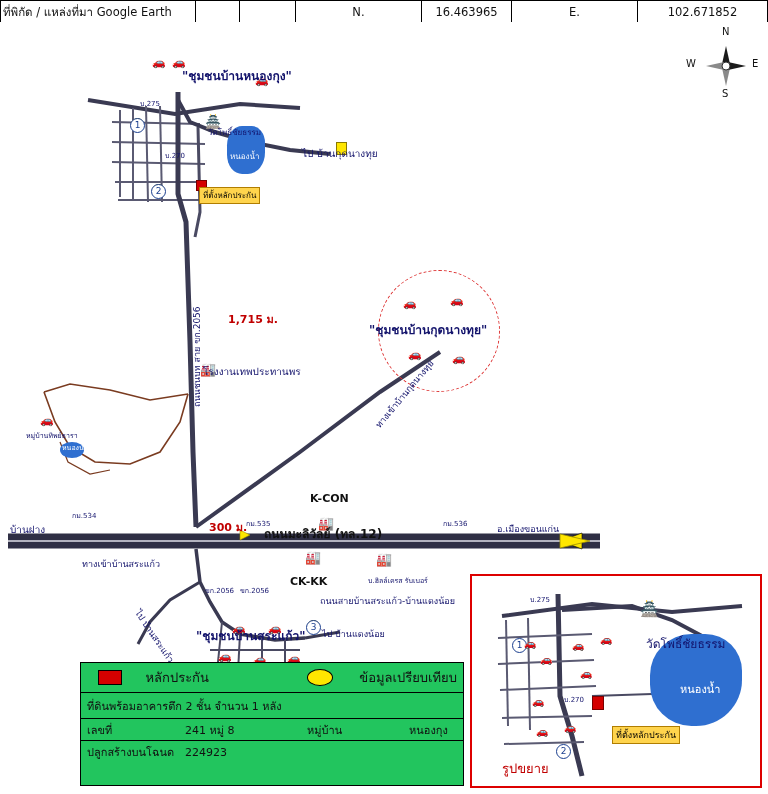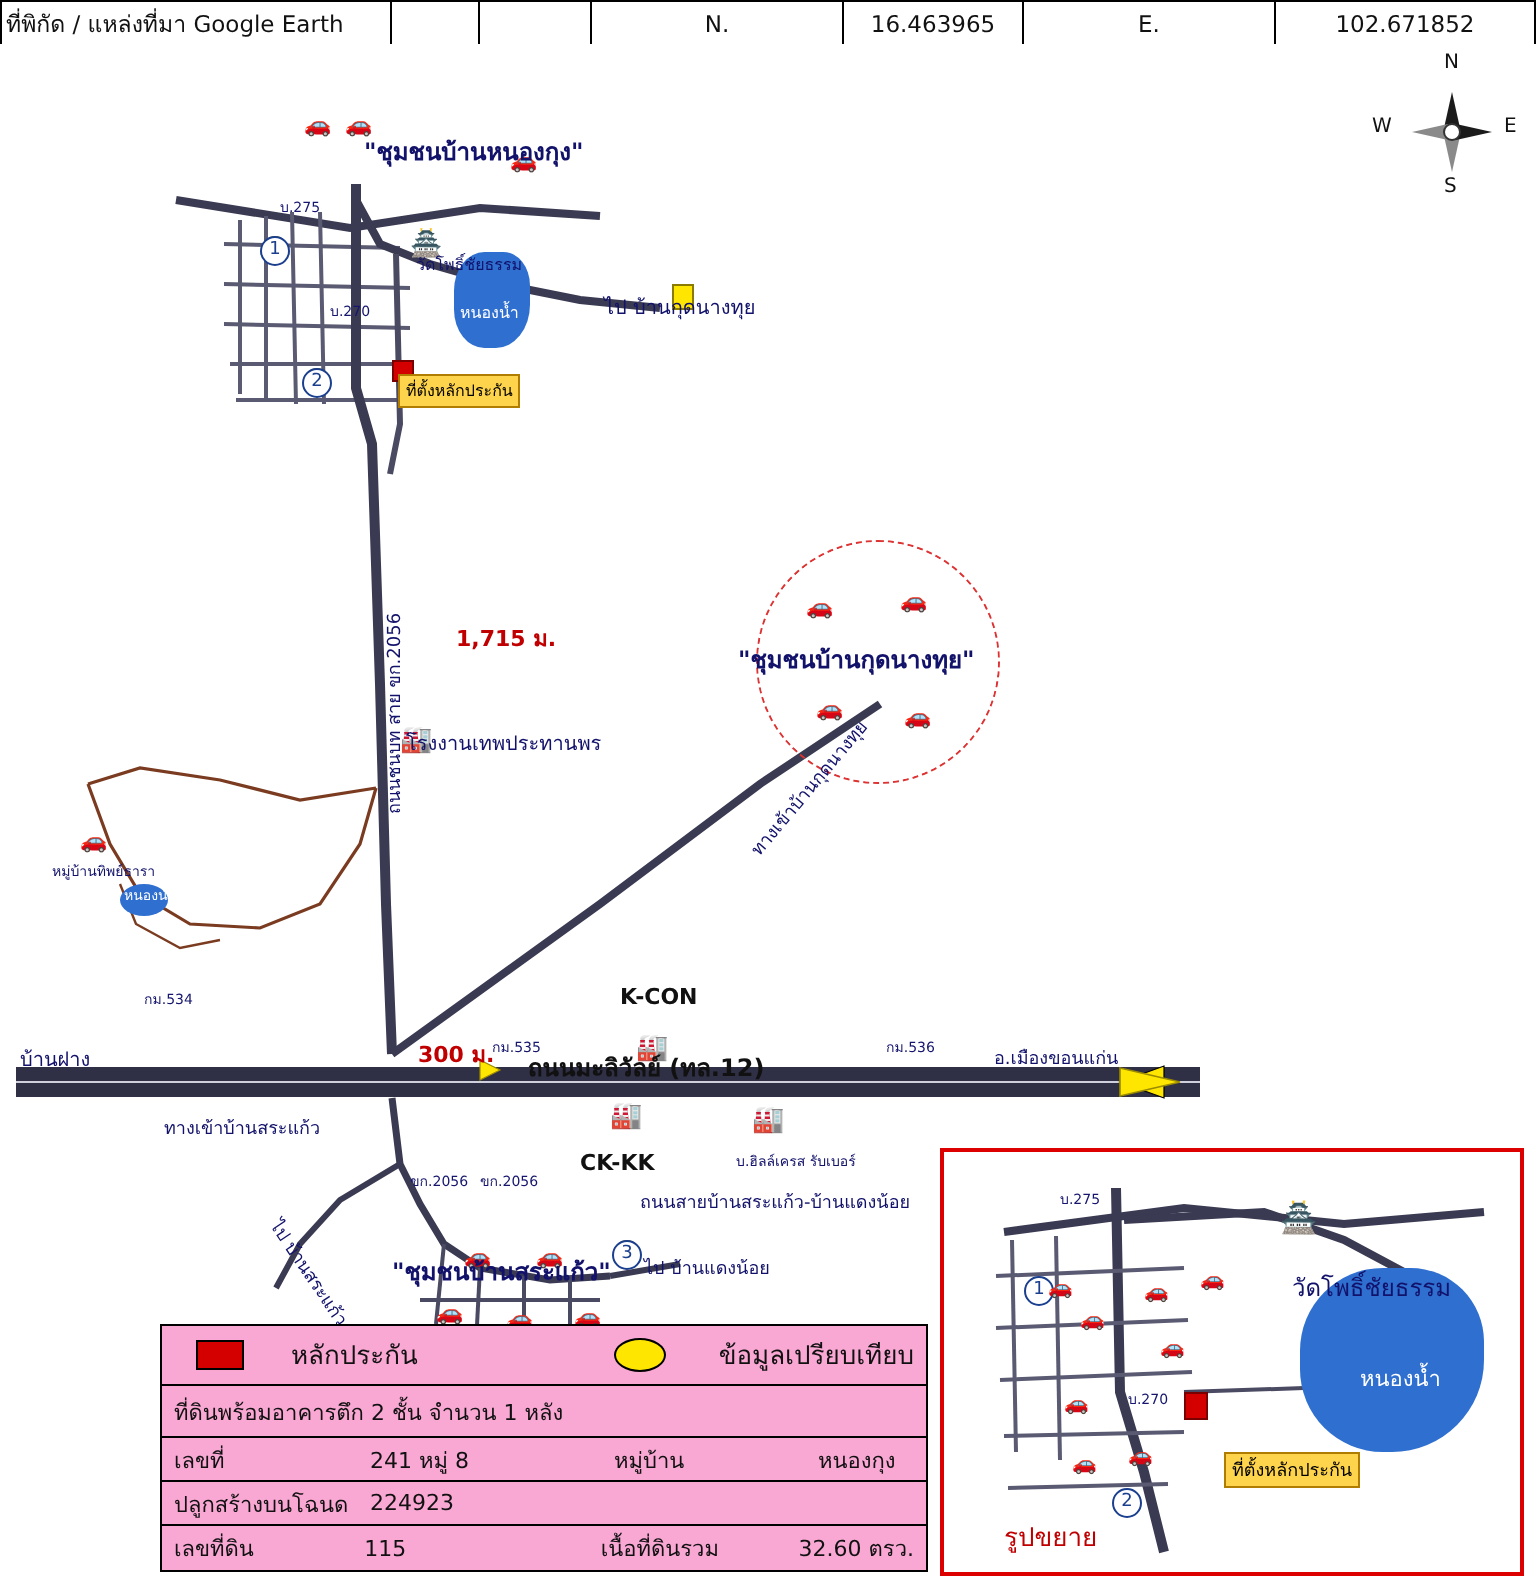--- a/index.html
+++ b/index.html
@@ -45,21 +45,21 @@
   .dashcircle{
     position:absolute;border:1.5px dashed #d33;border-radius:50%;
   }
   
   #inset{
     position:absolute;border:2px solid #d00;background:#fff;
     box-sizing:border-box;
   }
   
   #legend{
-    position:absolute;border:1px solid #000;background:#f9a8d4;box-sizing:border-box;
+    position:absolute;border:1px solid #000;background:#22c55e;box-sizing:border-box;
     font-size:11px;
   }
   #legend .row{display:flex;align-items:center;border-bottom:1px solid #000;box-sizing:border-box;}
   #legend .row:last-child{border-bottom:none;}
   #legend .swatch-red{width:22px;height:13px;background:#d40000;border:1px solid #000;}
   #legend .swatch-yellow{width:24px;height:15px;background:#ffe600;border:1px solid #000;border-radius:50%;}
   #legend .cellt{padding:2px 6px;white-space:nowrap;}
   .marker-red{position:absolute;background:#d40000;border:1px solid #7a0000;}
   .callout{
     position:absolute;background:#ffd44d;border:1px solid #b07d00;
@@ -197,21 +197,21 @@
   <div class="lbl th" style="left:203px;top:342px;font-size:10px;">โรงงานเทพประทานพร</div>
   <div class="lbl big th" style="left:369px;top:298px;">"ชุมชนบ้านกุดนางทุย"</div>
 
   <div class="lbl th" style="left:190px;top:385px;font-size:9px;transform:rotate(-90deg);transform-origin:left top;">ถนนชนบท สาย ขก.2056</div>
   <div class="lbl th" style="left:372px;top:400px;font-size:9px;transform:rotate(-50deg);transform-origin:left top;">ทางเข้าบ้านกุดนางทุย</div>
 
   <div class="lbl" style="left:310px;top:470px;font-size:11px;font-weight:bold;color:#111;">K-CON</div>
   <div class="lbl" style="left:290px;top:553px;font-size:11px;font-weight:bold;color:#111;">CK-KK</div>
   <div class="lbl xs th" style="left:368px;top:553px;">บ.ฮิลล์เครส รับเบอร์</div>
 
-  <div class="lbl xs" style="left:72px;top:472px;">กม.534</div>
+  <div class="lbl xs" style="left:72px;top:488px;">กม.534</div>
   <div class="lbl xs" style="left:246px;top:496px;">กม.535</div>
   <div class="lbl xs" style="left:443px;top:496px;">กม.536</div>
   <div class="lbl th" style="left:10px;top:500px;font-size:10px;">บ้านฝาง</div>
   <div class="lbl" style="left:264px;top:502px;font-size:12px;font-weight:bold;color:#111;">ถนนมะลิวัลย์ (ทล.12)</div>
   <div class="lbl th" style="left:497px;top:500px;font-size:9px;">อ.เมืองขอนแก่น</div>
 
   <div class="lbl th" style="left:82px;top:535px;font-size:9px;">ทางเข้าบ้านสระแก้ว</div>
   <div class="lbl th" style="left:320px;top:572px;font-size:9px;">ถนนสายบ้านสระแก้ว-บ้านแดงน้อย</div>
   <div class="lbl th" style="left:143px;top:585px;font-size:9px;transform:rotate(56deg);transform-origin:left top;">ไป บ้านสระแก้ว</div>
   <div class="lbl big th" style="left:196px;top:604px;">"ชุมชนบ้านสระแก้ว"</div>
@@ -274,21 +274,15 @@
     <div class="row" style="height:22px;">
       <div class="cellt" style="width:86px;">เลขที่</div>
       <div class="cellt" style="width:110px;">241 หมู่ 8</div>
       <div class="cellt" style="width:90px;">หมู่บ้าน</div>
       <div class="cellt" style="flex:1;">หนองกุง</div>
     </div>
     <div class="row" style="height:22px;">
       <div class="cellt" style="width:86px;">ปลูกสร้างบนโฉนด</div>
       <div class="cellt" style="width:110px;">224923</div>
     </div>
-    <div class="row" style="height:22px;">
-      <div class="cellt" style="width:86px;">เลขที่ดิน</div>
-      <div class="cellt" style="width:110px;">115</div>
-      <div class="cellt" style="width:90px;">เนื้อที่ดินรวม</div>
-      <div class="cellt" style="flex:1;">32.60 ตรว.</div>
-    </div>
   </div>
 
 </div>
 
 </body></html>

